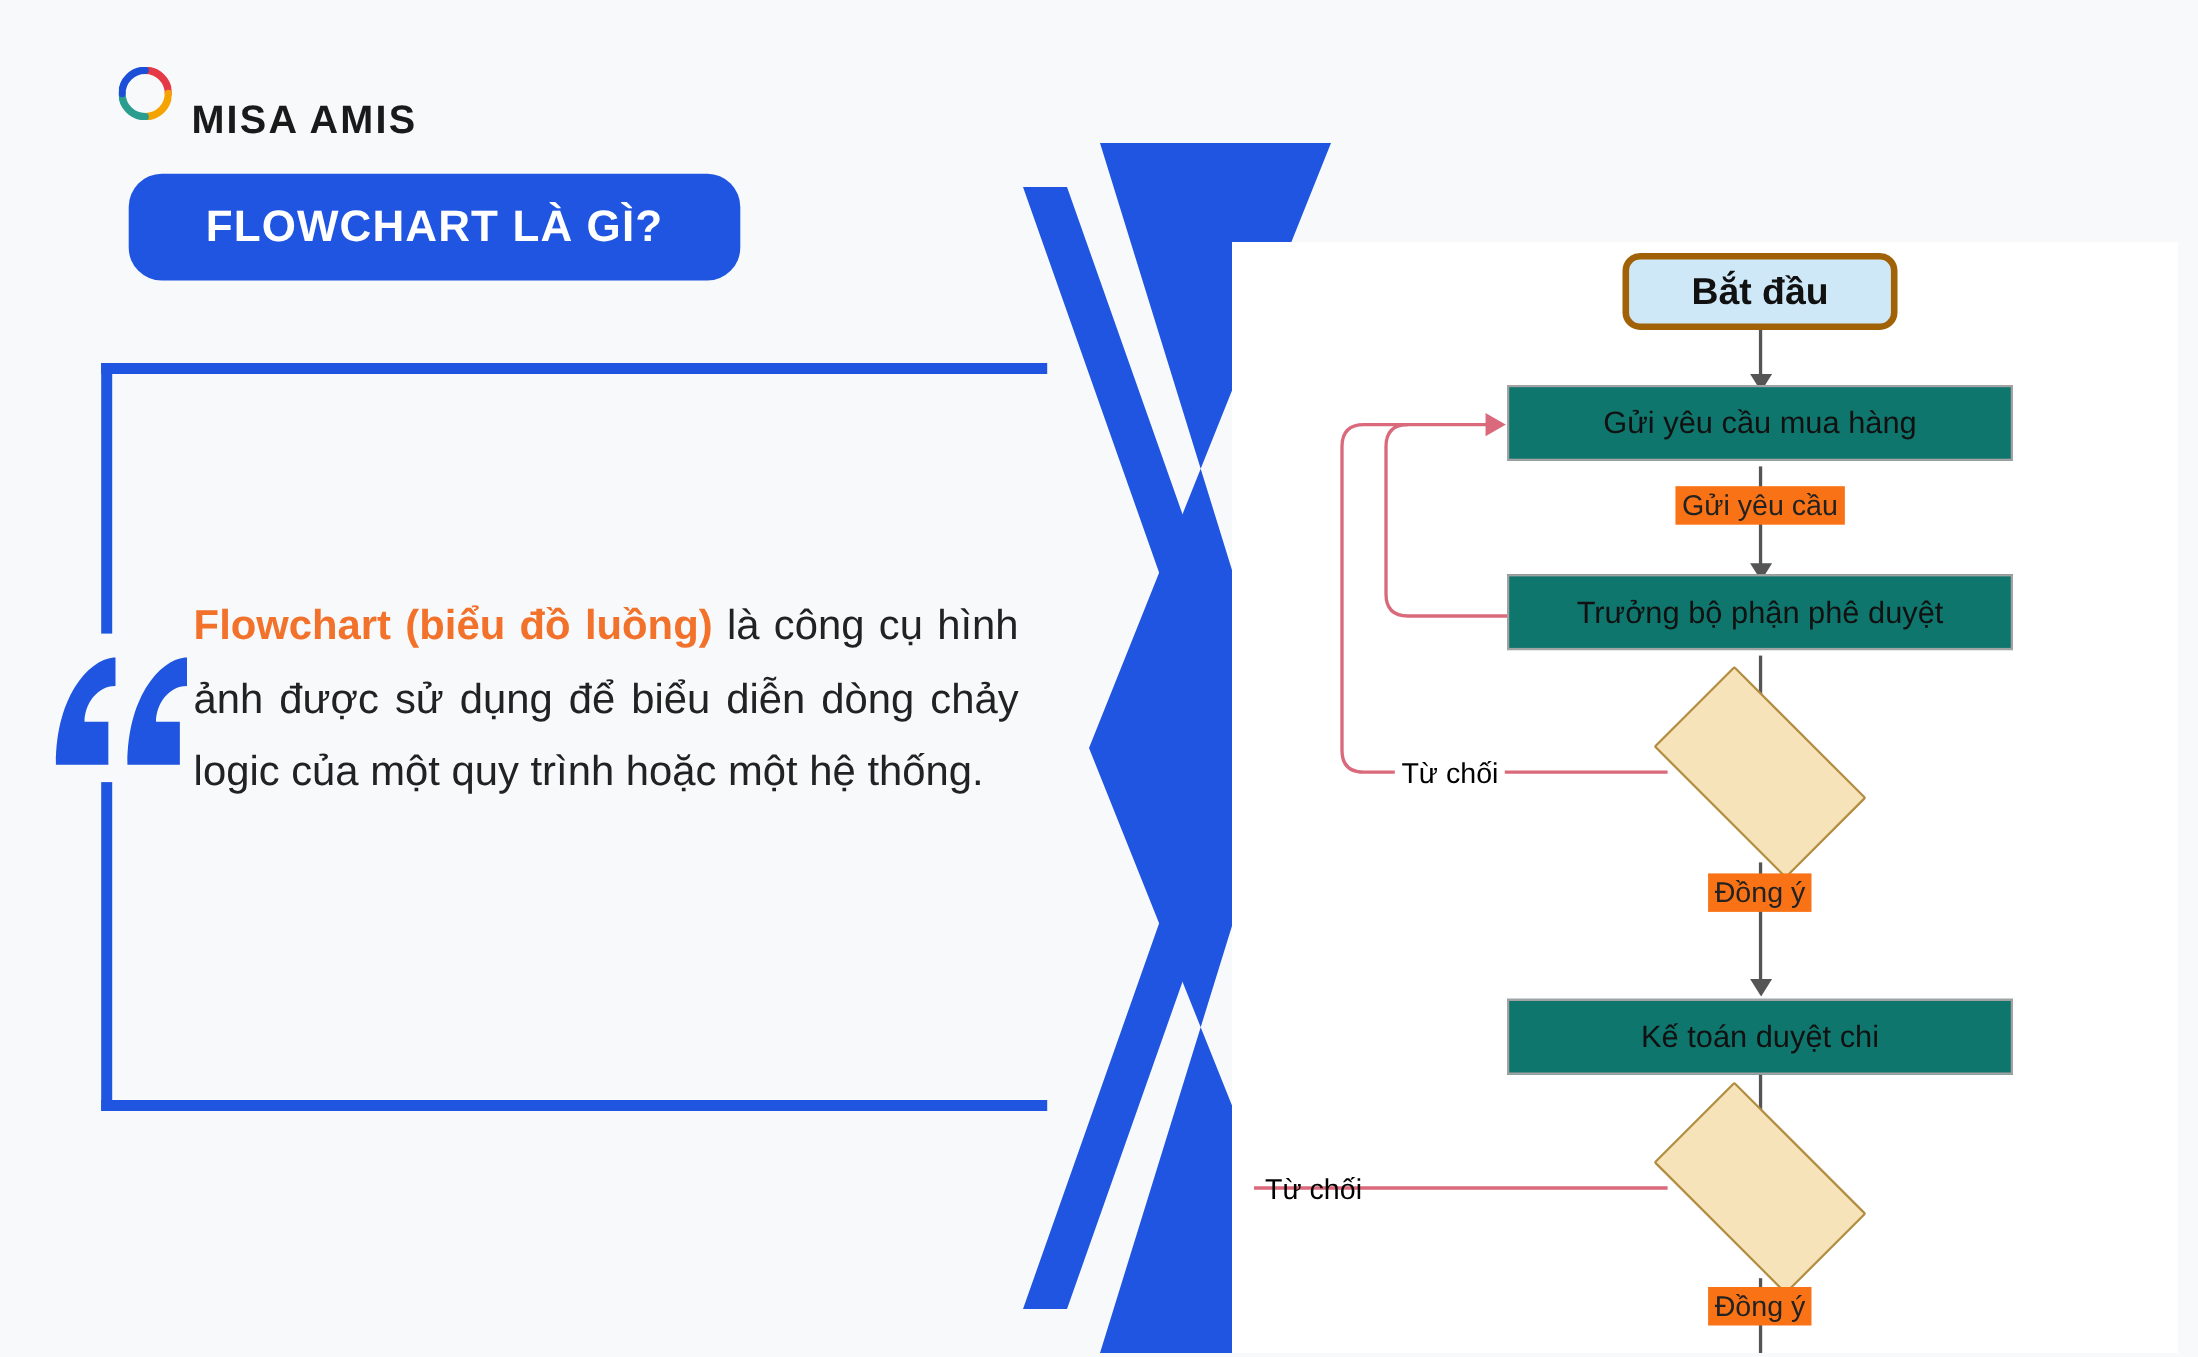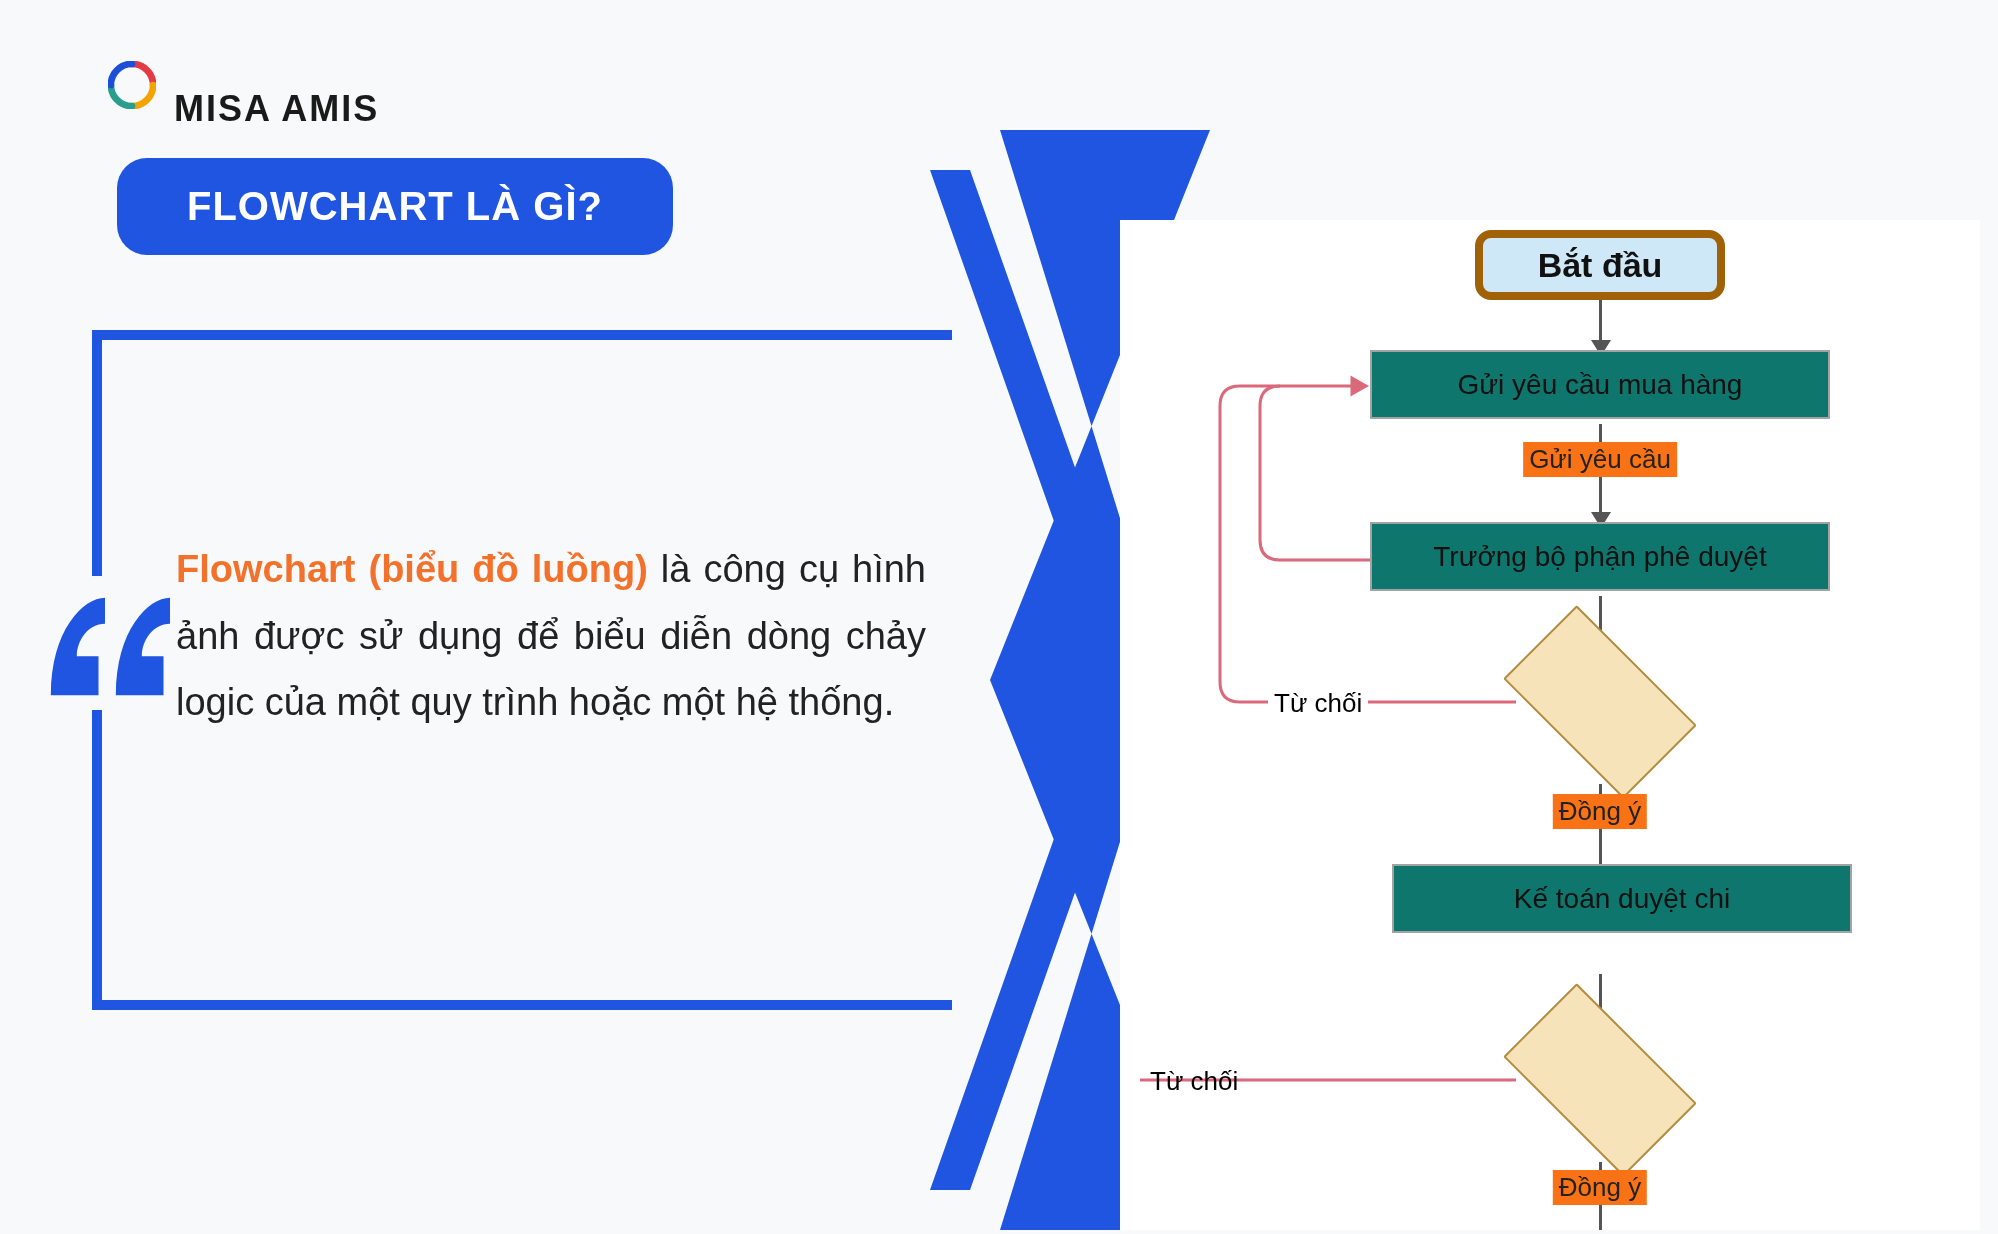--- a/index.html
+++ b/index.html
@@ -111,33 +111,33 @@
     display: flex;
     align-items: center;
     justify-content: center;
     font-size: 28px;
     color: #111;
   }
   .fc-start {
     top: 10px;
     width: 250px; height: 70px;
     background: #cfe8f7;
-    border: 8px solid #a16207;
+    border: 6px solid #a16207;
     border-radius: 16px;
     font-weight: 800;
     font-size: 34px;
   }
   .fc-process {
     width: 460px; height: 69px;
     background: #0f766e;
     border: 2px solid #a3a3a3;
   }
   .p1 { top: 130px; }
   .p2 { top: 302px; }
-  .p3 { top: 644px; margin-left: 22px; }
+  .p3 { top: 688px; }
   .fc-decision {
     width: 170px; height: 104px;
     background: #f6e3ba;
     border: 2px solid #b28c3f;
     transform: translateX(-50%) rotate(45deg);
     border-radius:2px;
   }
   .d1 { top: 430px; }
   .d2 { top: 808px; }
   .fc-label {

